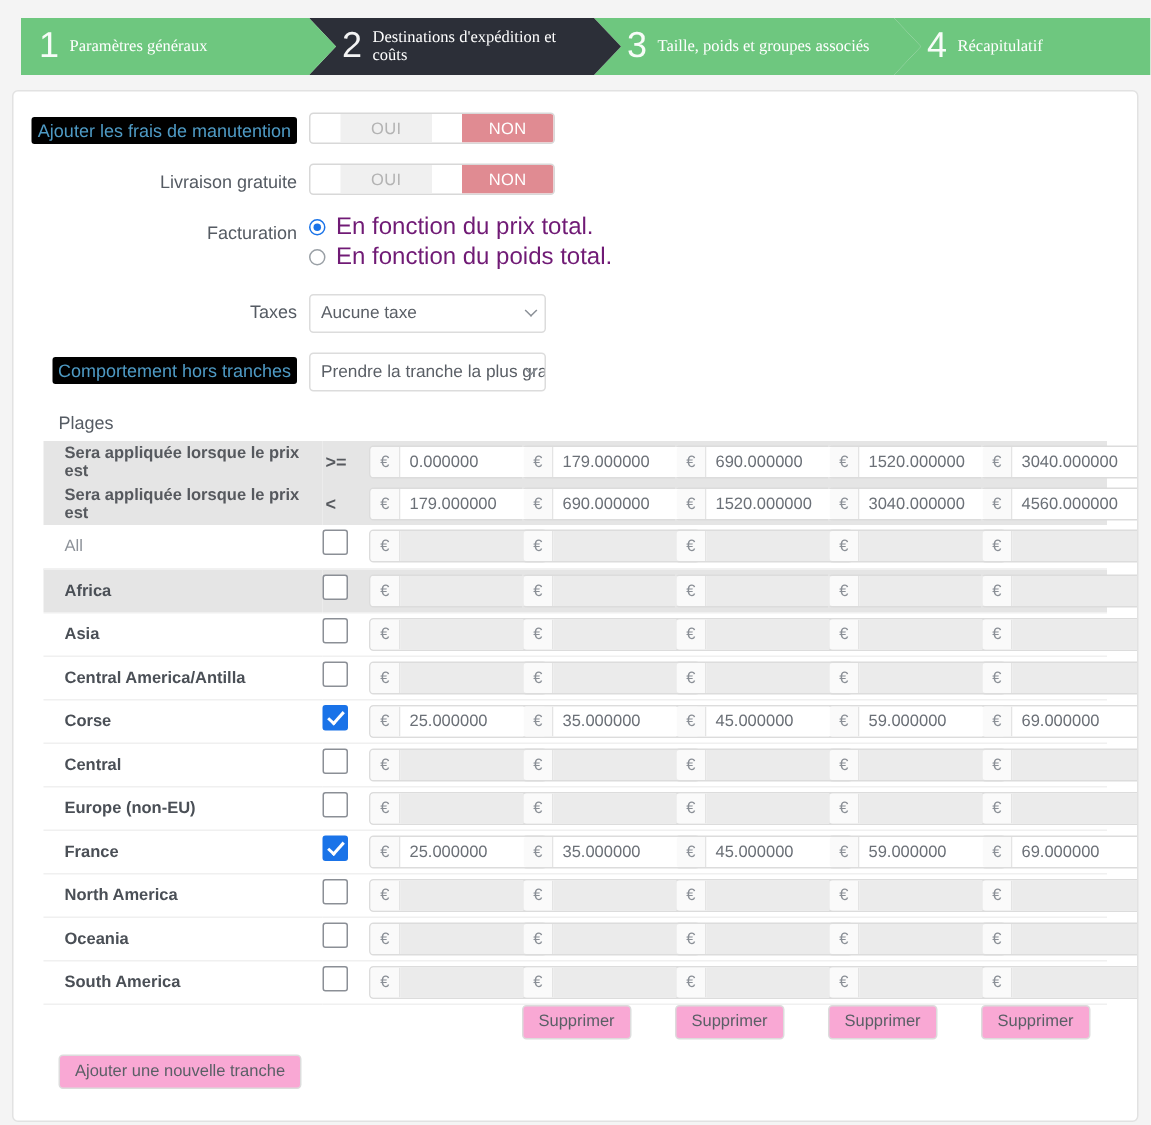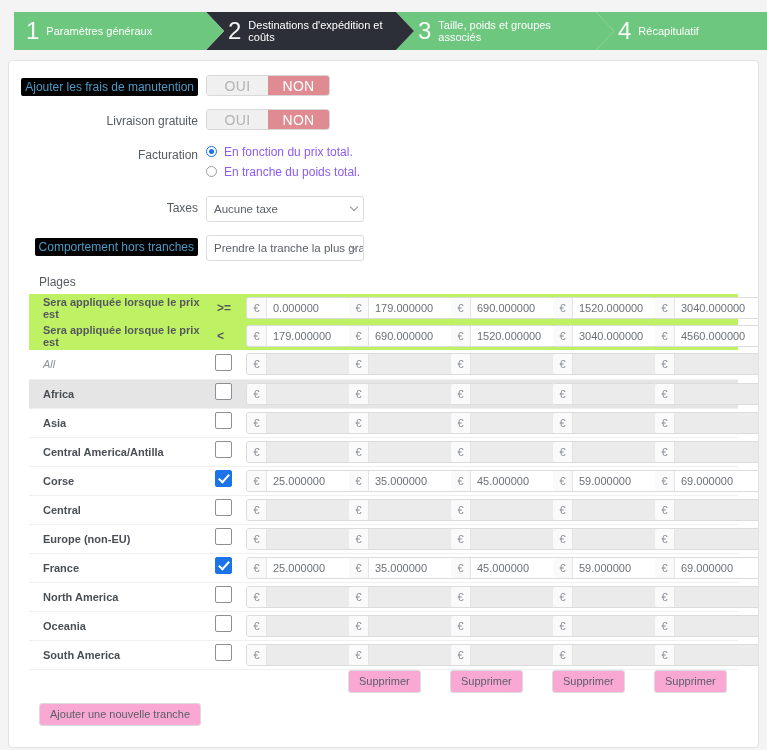--- a/index.html
+++ b/index.html
@@ -30,21 +30,21 @@
     font-size: 11px;
   }
   .step .num {
     font-size: 24px;
     font-weight: 300;
     line-height: 1;
     margin-right: 7px;
     color: #ffffff;
     opacity: .95;
   }
-  .step .lbl { line-height: 12px; max-width: 150px; }
+  .step .lbl { line-height: 12px; max-width: 150px; font-family: Liberation Serif, serif; }
   .step-green { background: #6ec77f; }
   .step-dark  { background: #2c2f38; }
   .step::after {
     content: "";
     position: absolute;
     right: -18px; top: 0;
     width: 0; height: 0;
     border-top: 19px solid transparent;
     border-bottom: 19px solid transparent;
     border-left: 18px solid #6ec77f;
@@ -108,30 +108,31 @@
     border-radius: 3px;
     overflow: hidden;
     border: 1px solid #d8d8d8;
     height: 21px;
   }
   .toggle .opt {
     width: 61px;
     display: flex;
     align-items: center;
     justify-content: center;
-    font-size: 14px;
+    font-size: 11px;
     letter-spacing: .3px;
+    margin-left: 20px;
   }
   .toggle .off { background: #f0f0f0; color: #b3b3b3; }
   .toggle .on  { background: #e08b92; color: #ffffff; }
 
   
   .radio-line {
     display: flex; align-items: center;
-    font-size: 12px; color: #8b5cf6;
+    font-size: 16px; color: #701a75;
     margin-bottom: 3px;
     height: 17px;
   }
   .radio {
     width: 11px; height: 11px; border-radius: 50%;
     border: 1px solid #9aa0a6; background: #fff;
     margin-right: 7px; position: relative; flex: 0 0 11px;
   }
   .radio.checked { border-color: #1a73e8; }
   .radio.checked::after {
@@ -165,35 +166,35 @@
     font-size: 12px; color: #555b63;
     margin: 14px 0 5px 30px;
   }
   table.grid {
     width: 709px;
     margin: 0 auto;
     border-collapse: collapse;
     table-layout: fixed;
   }
   table.grid td { padding: 0; vertical-align: middle; }
-  .hdr-row td { background: #bef264; height: 28px; }
+  .hdr-row td { background: #e5e5e5; height: 28px; }
   .hdr-row td.namecell {
     color: #56595e; font-weight: bold; font-size: 11px;
     padding-left: 14px;
   }
   .hdr-row td.opcell {
     color: #56595e; font-weight: bold; font-size: 12px;
     text-align: left; padding-left: 2px;
   }
   .zone-row { height: 29px; border-bottom: 1px solid #f0f0f0; }
   .zone-row td.namecell {
     font-size: 11px; color: #4a4f56; font-weight: bold;
     padding-left: 14px;
   }
-  .zone-row.plain td.namecell { font-weight: normal; color: #8d9299; font-style: italic; }
+  .zone-row.plain td.namecell { font-weight: normal; color: #8d9299; }
   .zone-row.hover td { background: #e5e5e5; }
 
   .cb {
     width: 17px; height: 17px;
     border: 1.6px solid #8b8f96; border-radius: 2px;
     background: #fff; display: inline-block; position: relative;
   }
   .cb.on { background: #1a73e8; border-color: #1a73e8; }
   .cb.on::after {
     content: ""; position: absolute;
@@ -280,21 +281,21 @@
 
   <div class="frow">
     <div class="flabel">Facturation</div>
     <div class="fctl">
       <label class="radio-line">
         <span class="radio checked"></span>
         <span>En fonction du prix total.</span>
       </label>
       <label class="radio-line">
         <span class="radio"></span>
-        <span>En tranche du poids total.</span>
+        <span>En fonction du poids total.</span>
       </label>
     </div>
   </div>
 
   <div class="frow">
     <div class="flabel">Taxes</div>
     <div class="fctl">
       <div class="sel">
         <span>Aucune taxe</span>
         <span class="chev"></span>

